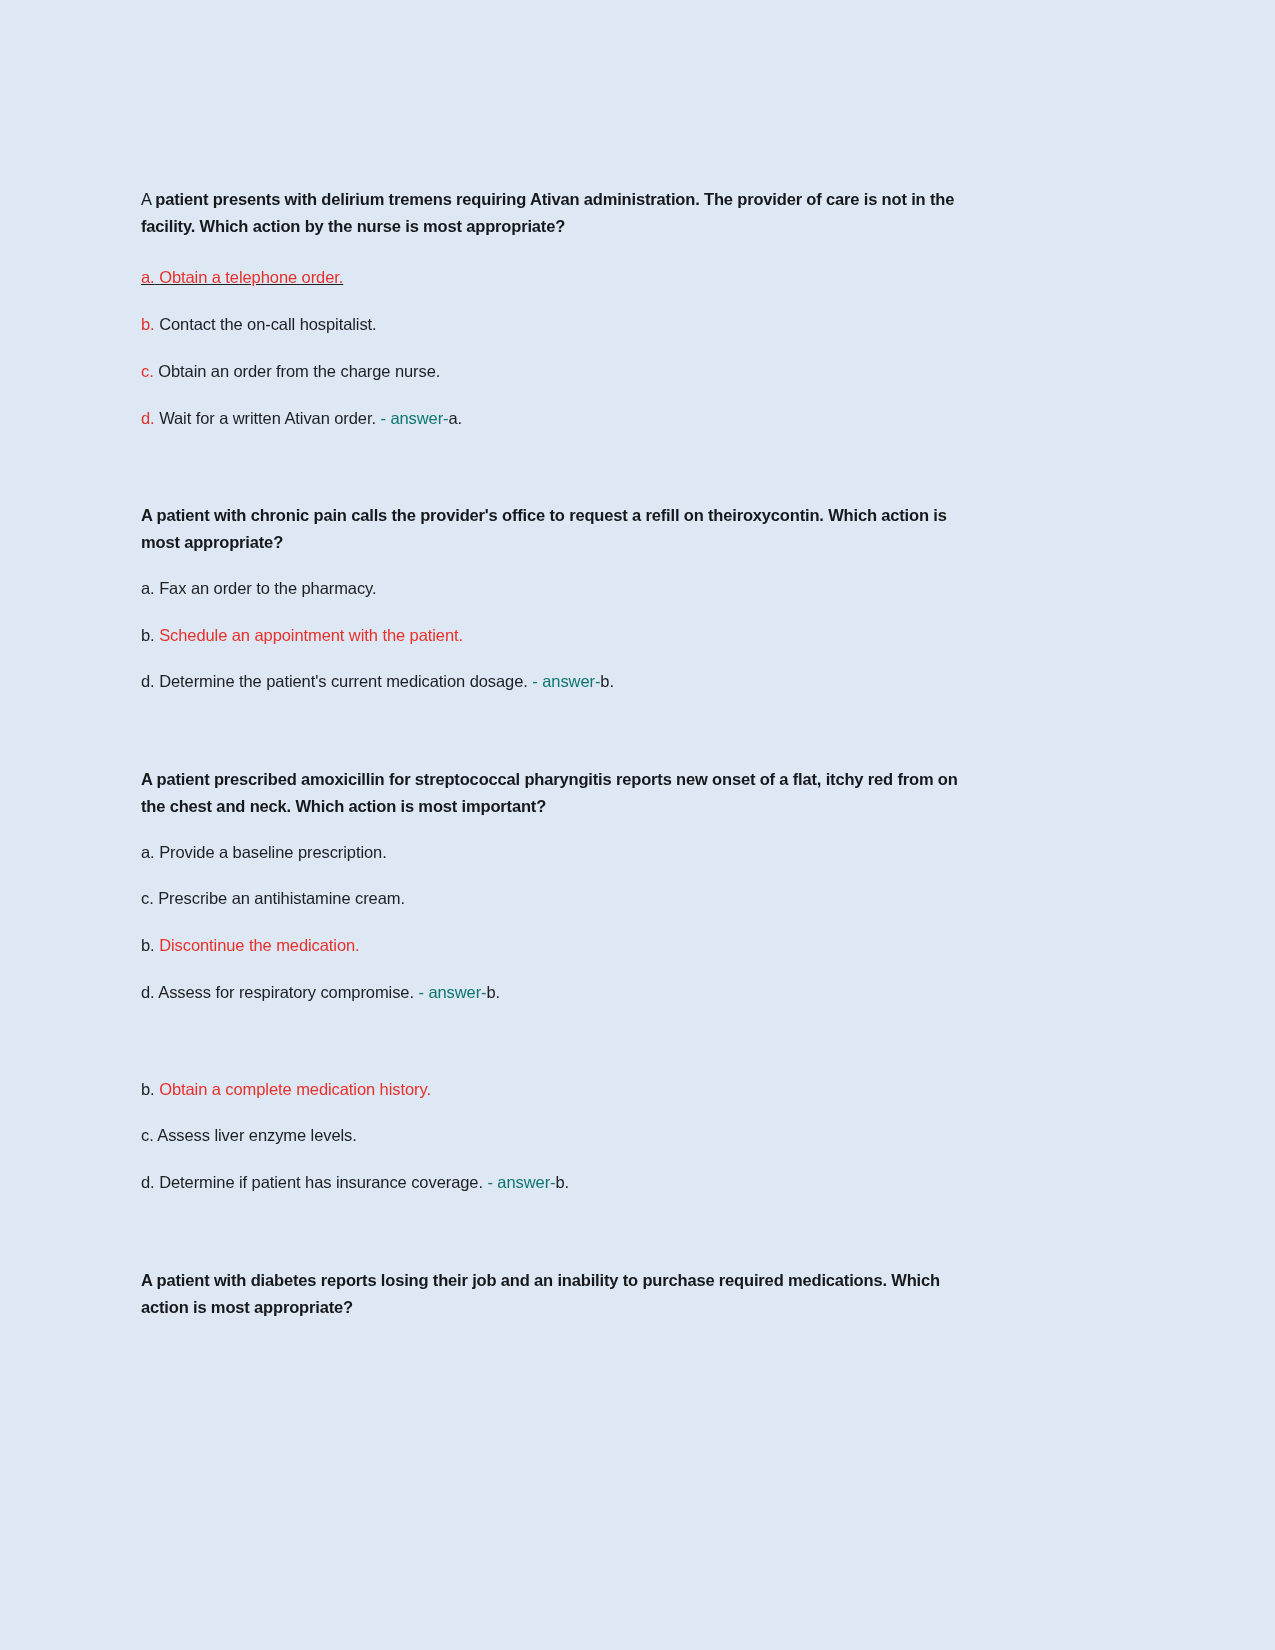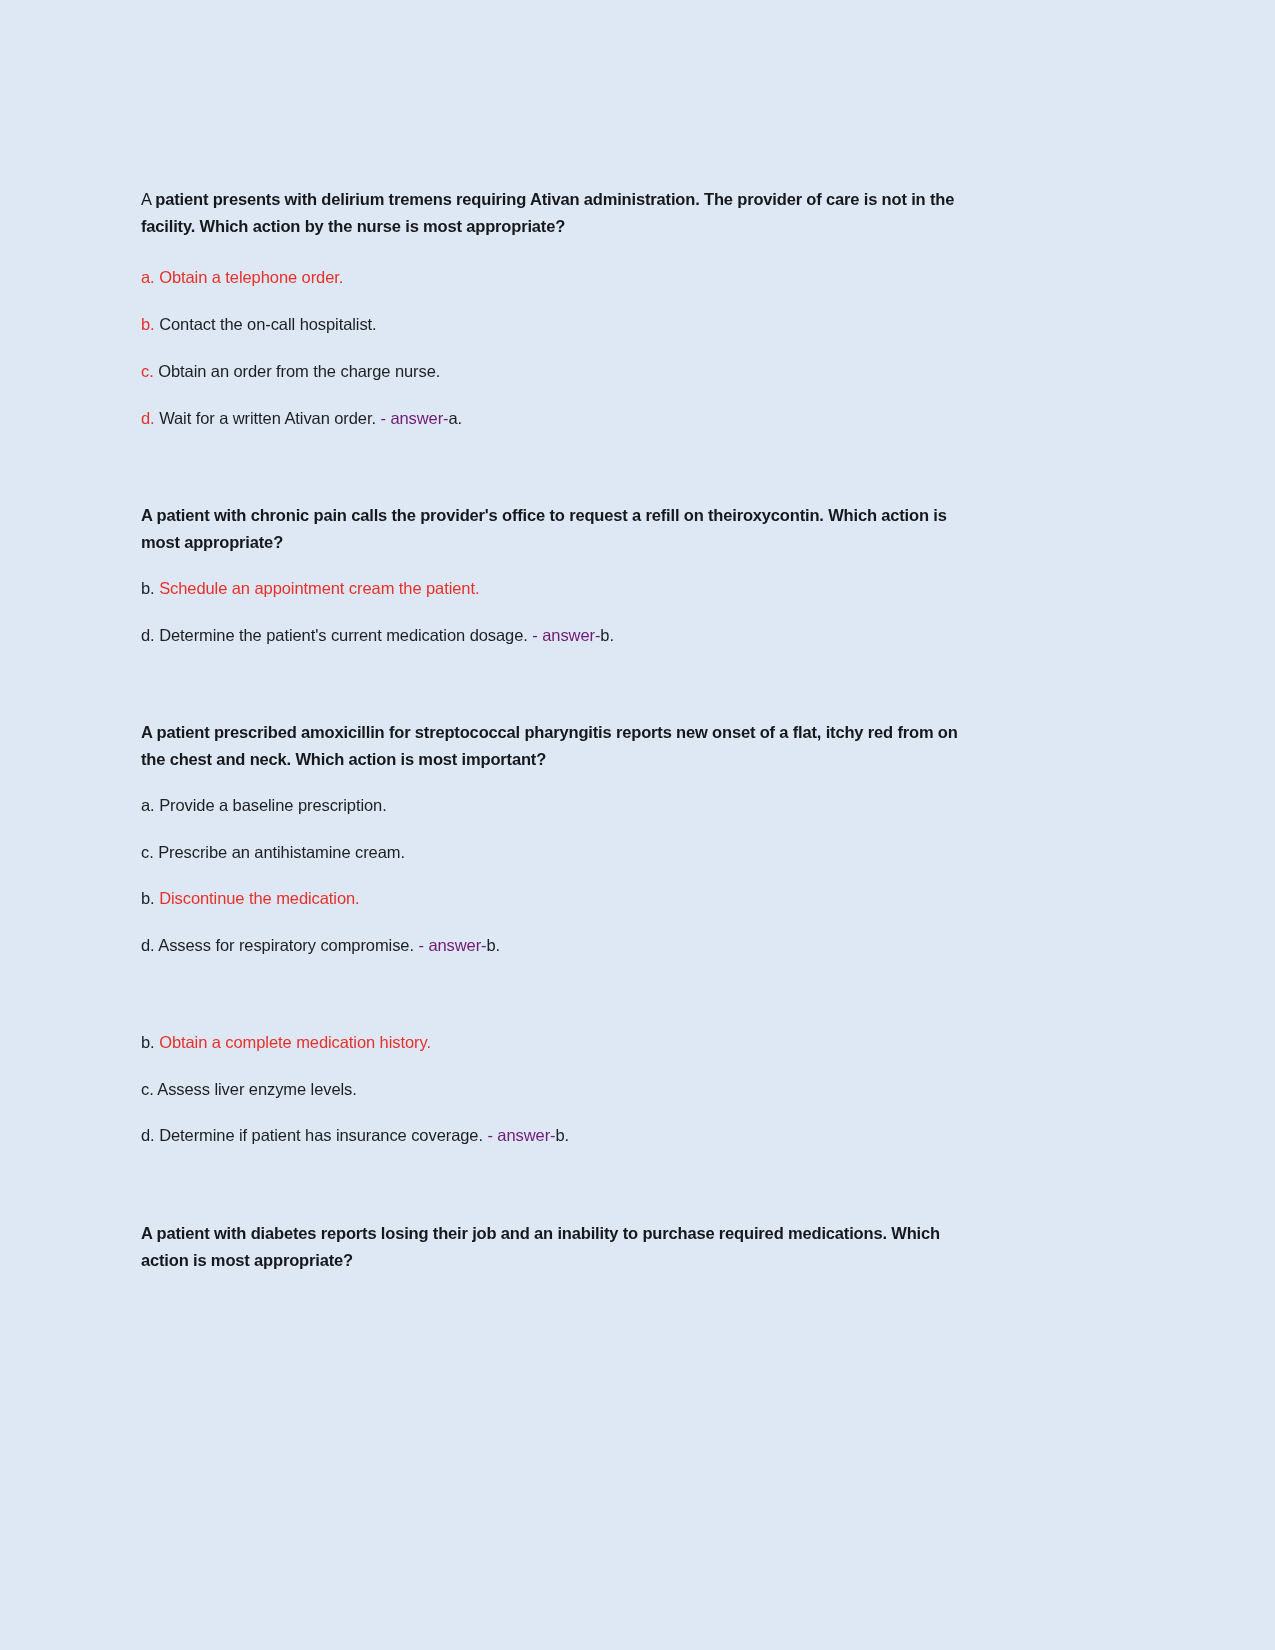--- a/index.html
+++ b/index.html
@@ -52,47 +52,49 @@
     color: #1d1f22;
   }
   .text-red {
     color: #e8302a;
   }
   .text-black {
     color: #1d1f22;
     text-align: center;
   }
   .answer-tag {
-    color: #701a75;
+    color: #0f766e;
   }
   .gap-lg {
     height: 28px;
   }
   .q1-first-opt {
     margin-top: 26px;
+    text-decoration: underline;
   }
 </style>
 </head>
 <body>
 
 <div class="page">
 
   <div class="qblock">
     <p class="stem"><span class="lead-normal">A </span><span>patient presents with delirium tremens requiring Ativan administration. The provider of care is not in the facility. Which action by the nurse is most appropriate?</span></p>
     <p class="opt q1-first-opt"><span class="letter-red">a.</span> <span class="text-red">Obtain a telephone order.</span></p>
     <p class="opt"><span class="letter-red">b.</span> <span class="text-black">Contact the on-call hospitalist.</span></p>
     <p class="opt"><span class="letter-red">c.</span> <span class="text-black">Obtain an order from the charge nurse.</span></p>
     <p class="opt"><span class="letter-red">d.</span> <span class="text-black">Wait for a written Ativan order.</span><span class="answer-tag"> - answer-</span><span class="text-black">a.</span></p>
   </div>
 
   <div class="gap-lg"></div>
 
   <div class="qblock">
     <p class="stem"><span>A patient with chronic pain calls the provider's office to request a refill on theiroxycontin. Which action is most appropriate?</span></p>
-    <p class="opt"><span class="letter-black">b.</span> <span class="text-red">Schedule an appointment cream the patient.</span></p>
+    <p class="opt"><span class="letter-black">a.</span> <span class="text-black">Fax an order to the pharmacy.</span></p>
+    <p class="opt"><span class="letter-black">b.</span> <span class="text-red">Schedule an appointment with the patient.</span></p>
     <p class="opt"><span class="letter-black">d.</span> <span class="text-black">Determine the patient's current medication dosage.</span><span class="answer-tag"> - answer-</span><span class="text-black">b.</span></p>
   </div>
 
   <div class="gap-lg"></div>
 
   <div class="qblock">
     <p class="stem"><span>A patient prescribed amoxicillin for streptococcal pharyngitis reports new onset of a flat, itchy red from on the chest and neck. Which action is most important?</span></p>
     <p class="opt"><span class="letter-black">a.</span> <span class="text-black">Provide a baseline prescription.</span></p>
     <p class="opt"><span class="letter-black">c.</span> <span class="text-black">Prescribe an antihistamine cream.</span></p>
     <p class="opt"><span class="letter-black">b.</span> <span class="text-red">Discontinue the medication.</span></p>

